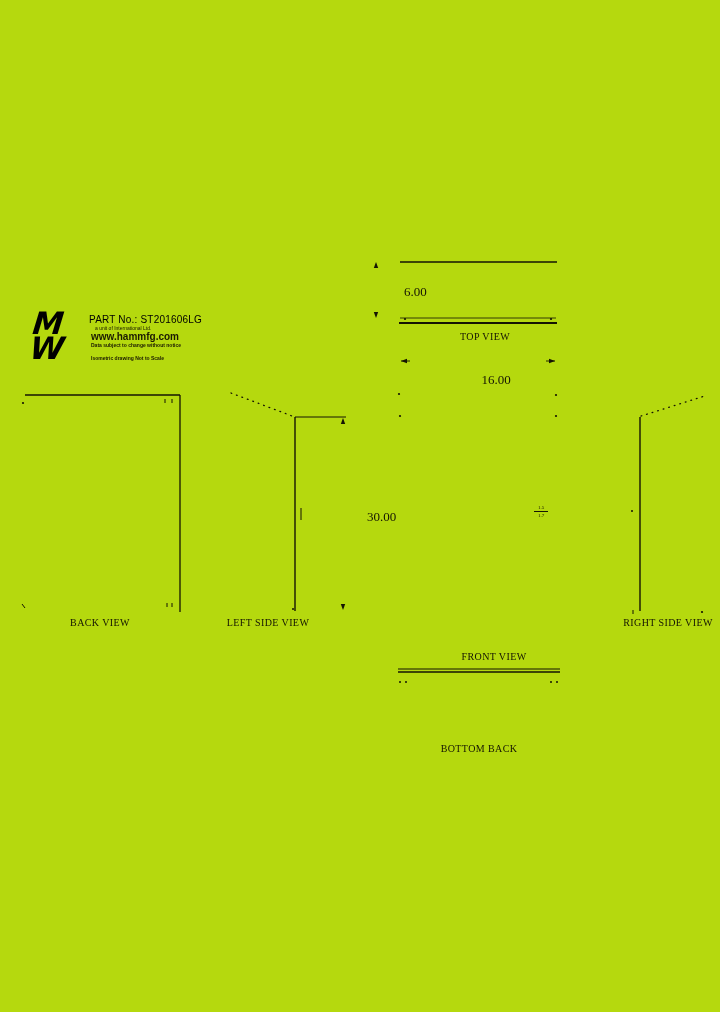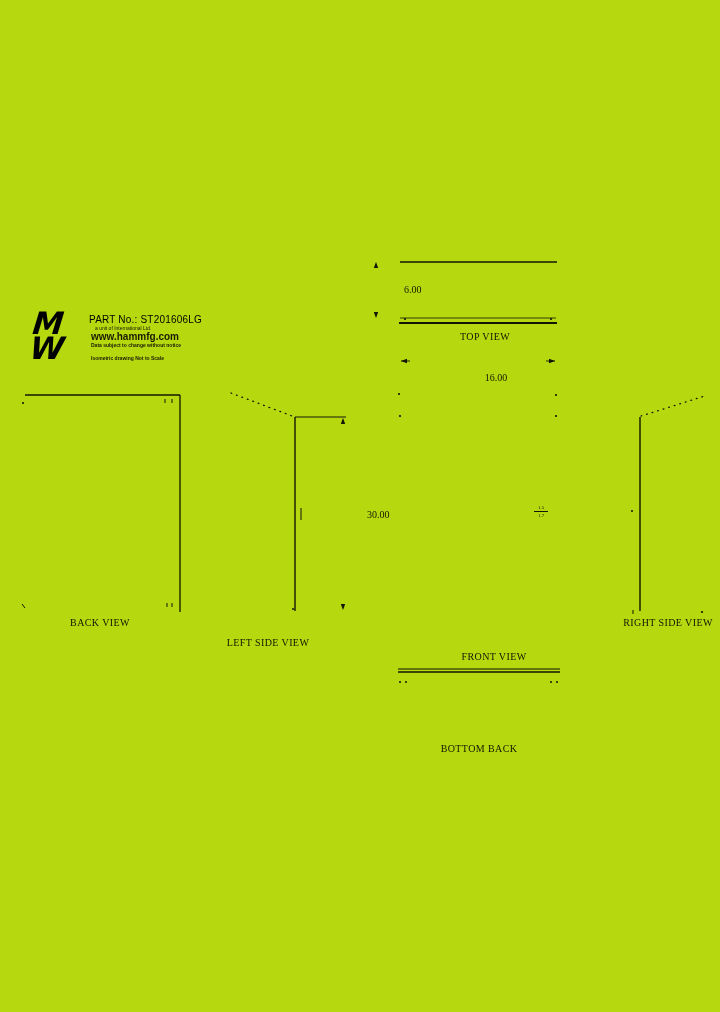--- a/index.html
+++ b/index.html
@@ -15,21 +15,21 @@
   .viewlabel{
     font-family:"Liberation Serif", serif;
     font-size:10px;
     letter-spacing:.4px;
     color:#151503;
     white-space:nowrap;
     transform:translateX(-50%);
   }
   .dimtext{
     font-family:"Liberation Serif", serif;
-    font-size:10px;
+    font-size:13px;
     color:#151503;
     white-space:nowrap;
     padding-left:36px;
   }
   .logo{
     position:absolute;left:31px;top:311px;width:54px;height:58px;
     font-family:"DejaVu Sans", sans-serif;
     font-weight:bold;font-style:italic;
     font-size:31px;line-height:25px;
     color:#000;
@@ -151,21 +151,21 @@
   <div class="thickness-note">
     <div>1.5</div>
     <div class="bar"></div>
     <div>1.7</div>
   </div>
 
   <div class="viewlabel abs" style="left:485px;top:331px;">TOP VIEW</div>
 
   <div class="viewlabel abs" style="left:100px;top:617px;">BACK VIEW</div>
 
-  <div class="viewlabel abs" style="left:268px;top:617px;margin-top:20px;">LEFT SIDE VIEW</div>
+  <div class="viewlabel abs" style="left:268px;top:617px;">LEFT SIDE VIEW</div>
 
   <div class="viewlabel abs" style="left:494px;top:617px;margin-top:34px;">FRONT VIEW</div>
 
   <div class="viewlabel abs" style="left:668px;top:617px;">RIGHT SIDE VIEW</div>
 
   <div class="viewlabel abs" style="left:479px;top:743px;">BOTTOM BACK</div>
 
 </div>
 
 </body></html>

